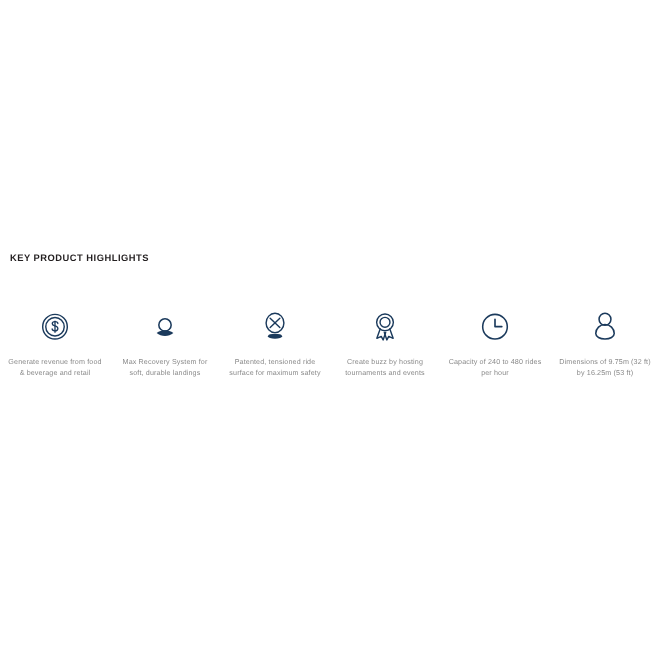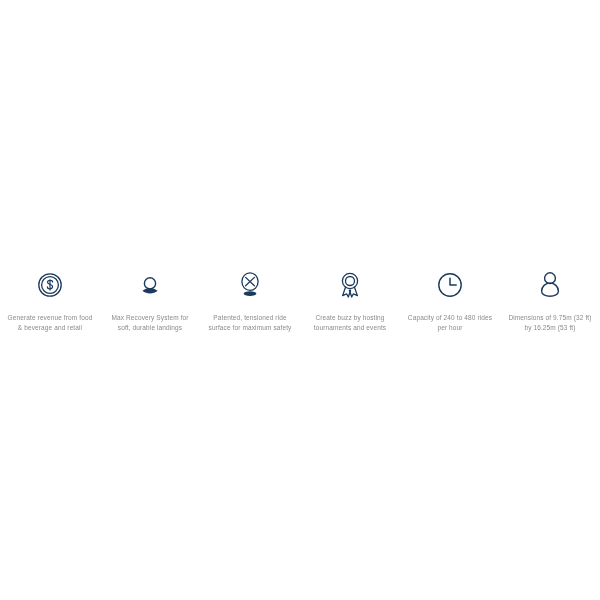--- a/index.html
+++ b/index.html
@@ -72,20 +72,21 @@
     font-family: "Liberation Sans", sans-serif;
   }
 </style>
 </head>
 <body>
 
 <div class="page">
 
   <div class="section">
 
+    <h2 class="section-title">KEY PRODUCT HIGHLIGHTS</h2>
 
     <div class="highlights">
 
       <div class="highlight">
         <span class="highlight-icon">
           <svg width="26" height="26" viewBox="0 0 26 26" fill="none" stroke="#1b3a5c" stroke-width="1.3">
             <circle cx="13" cy="13" r="11.2"></circle>
             <circle cx="13" cy="13" r="8.4"></circle>
             <path d="M13 7.6 L13 18.4" stroke-width="1.2"></path>
             <path d="M15.6 10.1 C15.6 8.9 14.4 8.4 13 8.4 C11.6 8.4 10.5 9.1 10.5 10.3 C10.5 12.9 15.6 11.7 15.6 14.6 C15.6 16.0 14.4 16.8 13 16.8 C11.5 16.8 10.4 16.1 10.4 14.9" stroke-width="1.2" stroke-linecap="round"></path>

